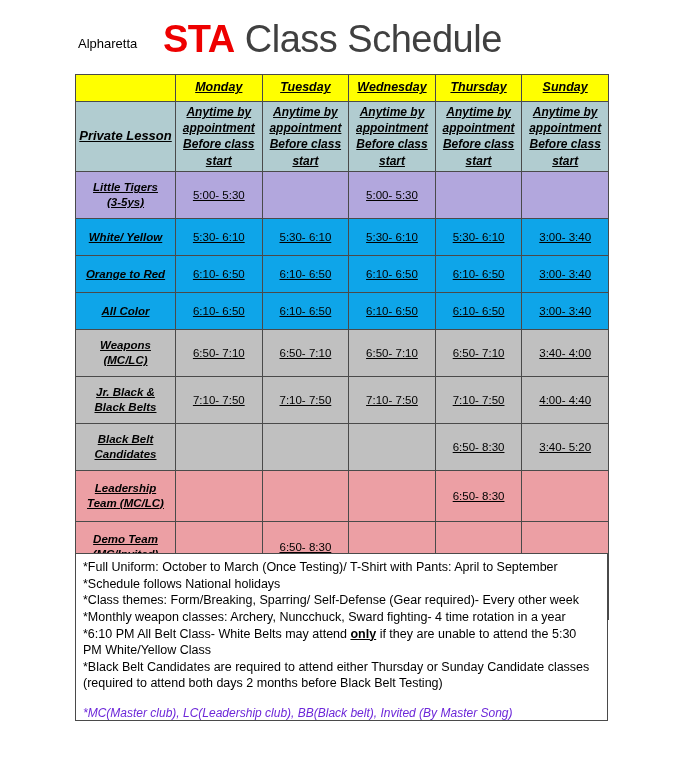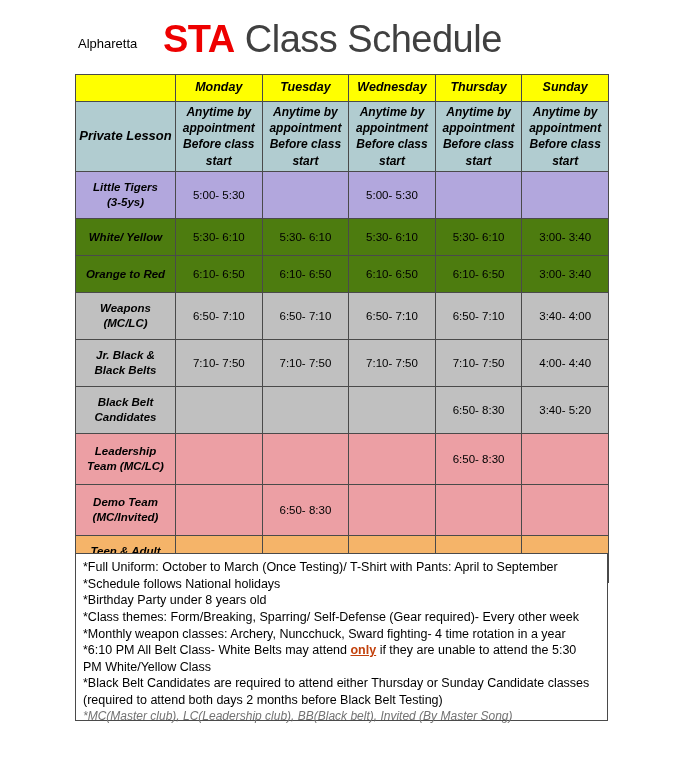--- a/index.html
+++ b/index.html
@@ -60,20 +60,21 @@
   .sched-wrap {
     position: absolute;
     left: 75px;
     top: 74px;
     width: 533px;
   }
   table.sched {
     border-collapse: collapse;
     width: 533px;
     table-layout: fixed;
+    text-decoration: underline;
   }
   table.sched td {
     border: 1px solid #4a4a4a;
     text-align: center;
     vertical-align: middle;
     font-family: "Liberation Sans", sans-serif;
     font-size: 11.5px;
     padding: 2px 1px;
     line-height: 1.25;
   }
@@ -104,21 +105,21 @@
     font-style: italic;
     font-weight: bold;
     font-size: 12px;
     line-height: 1.35;
   }
 
   
   tr.r-tigers td { background: #b2a7dd; height: 42px; }
 
   
-  tr.r-light td { background: #4d7c0f; height: 32px; }
+  tr.r-light td { background: #0ea5e9; height: 32px; }
 
   
   tr.r-gray td { background: #c0c0c0; height: 42px; }
 
   
   tr.r-pink td { background: #ec9fa4; height: 46px; }
 
   
   tr.r-orange td { background: #f5b469; height: 42px; }
 
@@ -139,26 +140,27 @@
     line-height: 1.33;
     font-family: "Liberation Sans", sans-serif;
   }
   .notes p {
     margin: 0;
     padding: 0;
     white-space: nowrap;
   }
   .notes p.wrap { white-space: normal; }
   .notes .only {
-    color: #c2410c;
+    color: #000000;
     font-weight: bold;
     text-decoration: underline;
   }
   .notes .legend {
-    color: #737373;
+    margin-top: 14px;
+    color: #6d28d9;
     font-style: italic;
     font-size: 12px;
   }
 </style>
 </head>
 <body>
 
 <div class="page">
 
   <div class="title-bar">
@@ -212,20 +214,28 @@
             <td class="val">3:00- 3:40</td>
           </tr>
           <tr class="r-light">
             <td class="lbl">Orange to Red</td>
             <td class="val">6:10- 6:50</td>
             <td class="val">6:10- 6:50</td>
             <td class="val">6:10- 6:50</td>
             <td class="val">6:10- 6:50</td>
             <td class="val">3:00- 3:40</td>
           </tr>
+          <tr class="r-light">
+            <td class="lbl">All Color</td>
+            <td class="val">6:10- 6:50</td>
+            <td class="val">6:10- 6:50</td>
+            <td class="val">6:10- 6:50</td>
+            <td class="val">6:10- 6:50</td>
+            <td class="val">3:00- 3:40</td>
+          </tr>
           <tr class="r-gray">
             <td class="lbl">Weapons<br>(MC/LC)</td>
             <td class="val">6:50- 7:10</td>
             <td class="val">6:50- 7:10</td>
             <td class="val">6:50- 7:10</td>
             <td class="val">6:50- 7:10</td>
             <td class="val">3:40- 4:00</td>
           </tr>
           <tr class="r-gray">
             <td class="lbl">Jr. Black &amp;<br>Black Belts</td>
@@ -268,21 +278,20 @@
             <td class="val"></td>
           </tr>
         </tbody>
     </table>
   </div>
 
   <div class="notes">
     <div id="notes-lines">
         <p>*Full Uniform: October to March (Once Testing)/ T-Shirt with Pants: April to September</p>
         <p>*Schedule follows National holidays</p>
-        <p>*Birthday Party under 8 years old</p>
         <p>*Class themes: Form/Breaking, Sparring/ Self-Defense (Gear required)- Every other week</p>
         <p>*Monthly weapon classes: Archery, Nuncchuck, Sward fighting- 4 time rotation in a year</p>
       </div>
     <p class="wrap"><span>*6:10 PM All Belt Class- White Belts may attend </span><span class="only">only</span><span> if they are unable to attend the 5:30 PM White/Yellow Class</span></p>
     <p class="wrap">*Black Belt Candidates are required to attend either Thursday or Sunday Candidate classes (required to attend both days 2 months before Black Belt Testing)</p>
     <p class="legend wrap">*MC(Master club), LC(Leadership club), BB(Black belt), Invited (By Master Song)</p>
   </div>
 
 </div>
 

